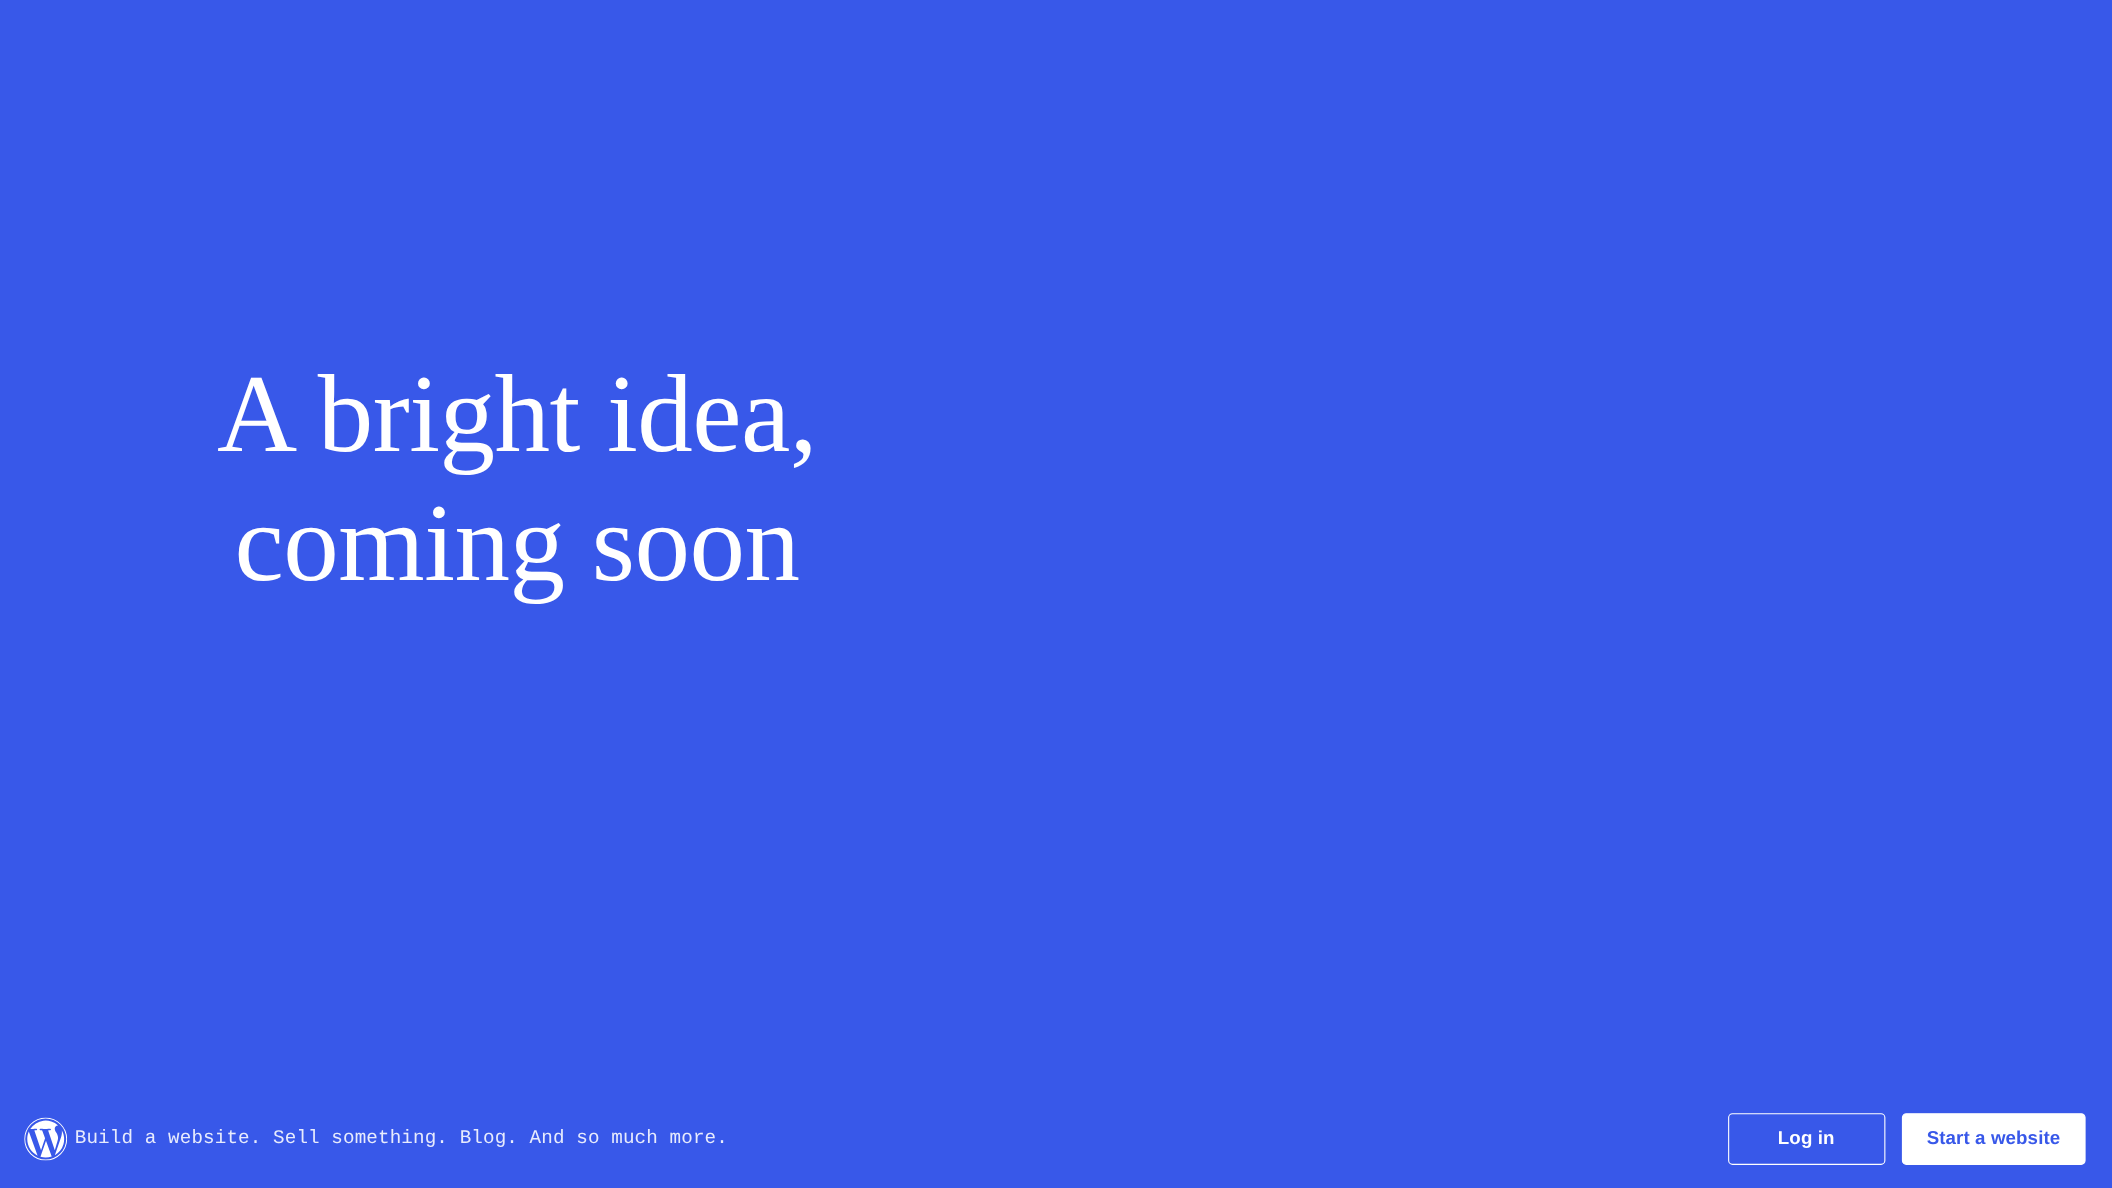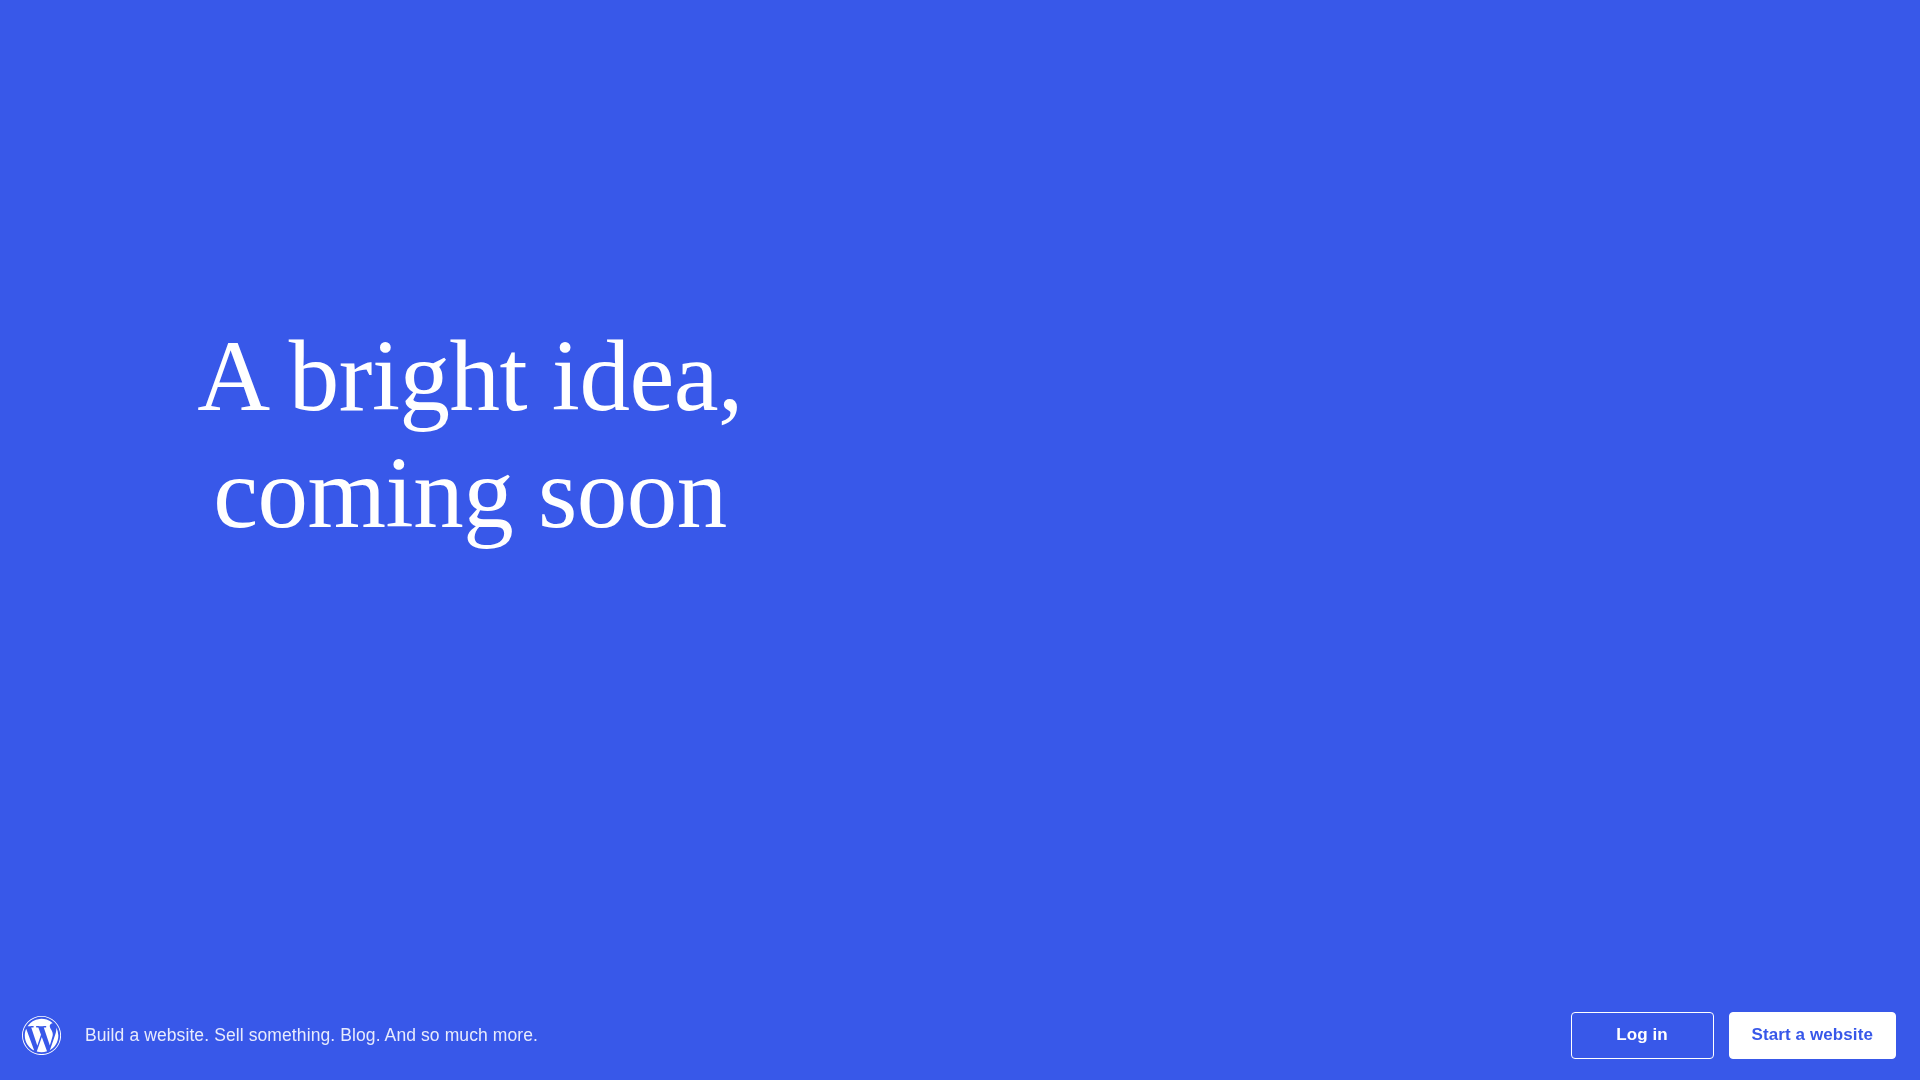--- a/index.html
+++ b/index.html
@@ -59,21 +59,22 @@
     height:90px;
     display:flex;
     align-items:center;
     justify-content:space-between;
     padding:0 24px 0 22px;
   }
 
   .footer-left {
     display:flex;
     align-items:center;
-    gap:24px;
+    gap:7px;
+    font-family:Liberation Mono, monospace;
   }
 
   .wp-logo {
     width:39px;
     height:39px;
     display:block;
     flex:0 0 auto;
   }
 
   .tagline {

